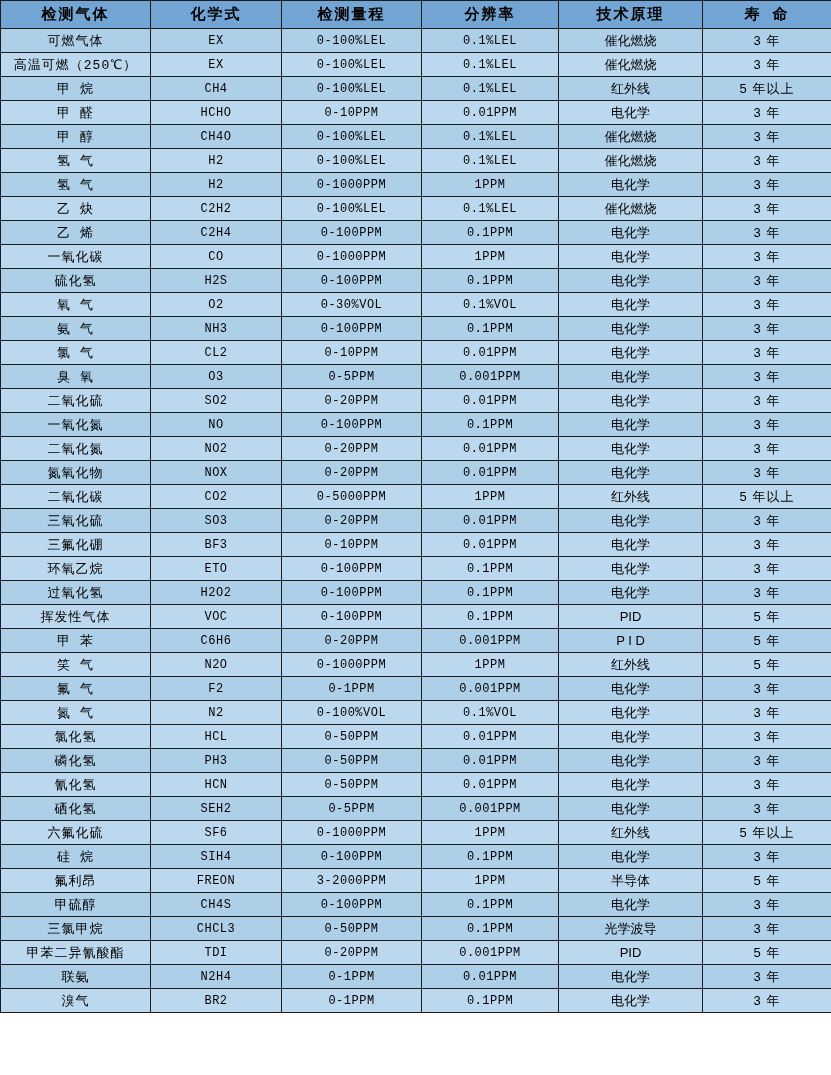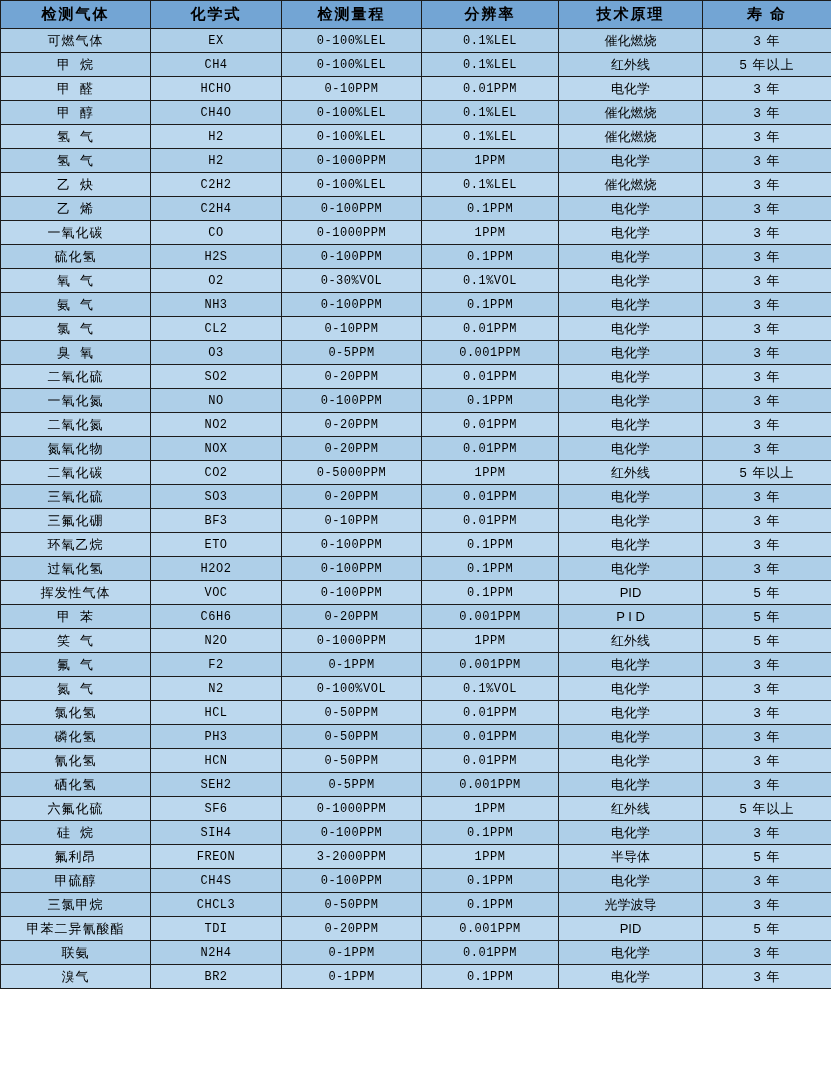--- a/index.html
+++ b/index.html
@@ -30,20 +30,21 @@
     color: #000000;
     white-space: nowrap;
     overflow: hidden;
   }
   #gas-table thead th {
     background: #73a5d4;
     height: 25px;
     font-size: 15px;
     font-weight: bold;
     letter-spacing: 2px;
+    font-family: Liberation Mono, monospace;
   }
   #gas-table tbody td {
     height: 21px;
     font-size: 13px;
     background: #aecfe8;
     font-weight: normal;
   }
   #gas-table tbody tr.alt td {
     background: #bcd8ee;
   }
@@ -87,20 +88,28 @@
   </thead>
   <tbody id="gas-table-body">
       <tr>
         <td class="name">可燃气体</td>
         <td class="formula">EX</td>
         <td class="range">0-100%LEL</td>
         <td class="res">0.1%LEL</td>
         <td class="principle">催化燃烧</td>
         <td class="life">3 年</td>
       </tr>
+      <tr class="alt">
+        <td class="name">高温可燃（250℃）</td>
+        <td class="formula">EX</td>
+        <td class="range">0-100%LEL</td>
+        <td class="res">0.1%LEL</td>
+        <td class="principle">催化燃烧</td>
+        <td class="life">3 年</td>
+      </tr>
       <tr>
         <td class="name">甲 烷</td>
         <td class="formula">CH4</td>
         <td class="range">0-100%LEL</td>
         <td class="res">0.1%LEL</td>
         <td class="principle">红外线</td>
         <td class="life">5 年以上</td>
       </tr>
       <tr class="alt">
         <td class="name">甲 醛</td>

